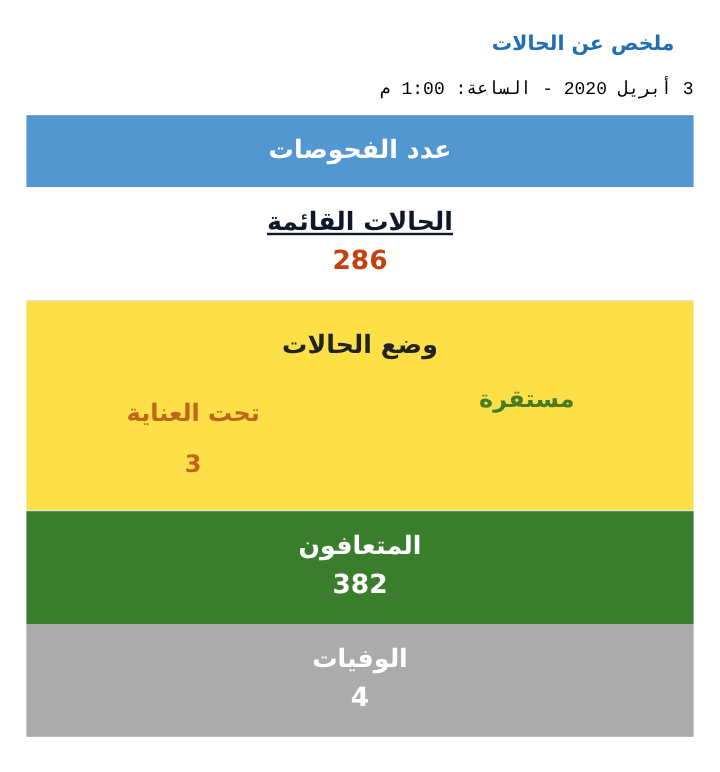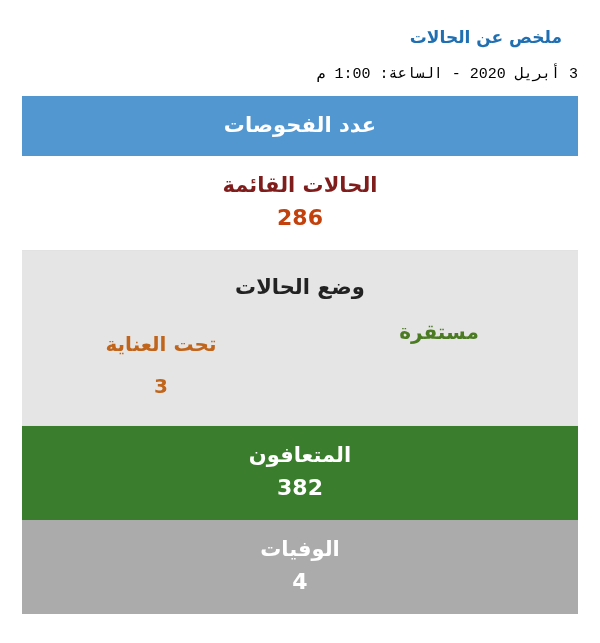--- a/index.html
+++ b/index.html
@@ -52,21 +52,21 @@
   }
   .band-tests {
     background: #5397d1;
     color: #ffffff;
   }
   .band-active {
     background: #ffffff;
     border-bottom: 1px solid #e2e2e2;
   }
   .band-status {
-    background: #e5e5e5;
+    background: #fde047;
     border-bottom: 1px solid #e2e2e2;
     padding-bottom: 10px;
   }
   .band-recovered {
     background: #3a7d2c;
     color: #ffffff;
   }
   .band-deaths {
     background: #ababab;
     color: #ffffff;
@@ -76,21 +76,22 @@
     font-weight: bold;
     line-height: 30px;
   }
   .band-value {
     font-size: 22px;
     font-weight: bold;
     line-height: 32px;
     margin-top: 2px;
   }
   .active-label {
-    color: #7f1d1d;
+    color: #0f172a;
+    text-decoration: underline;
   }
   .active-value {
     color: #c2410c;
   }
   .status-title {
     font-size: 21px;
     font-weight: bold;
     color: #222;
     line-height: 32px;
     padding: 6px 0 14px 0;

